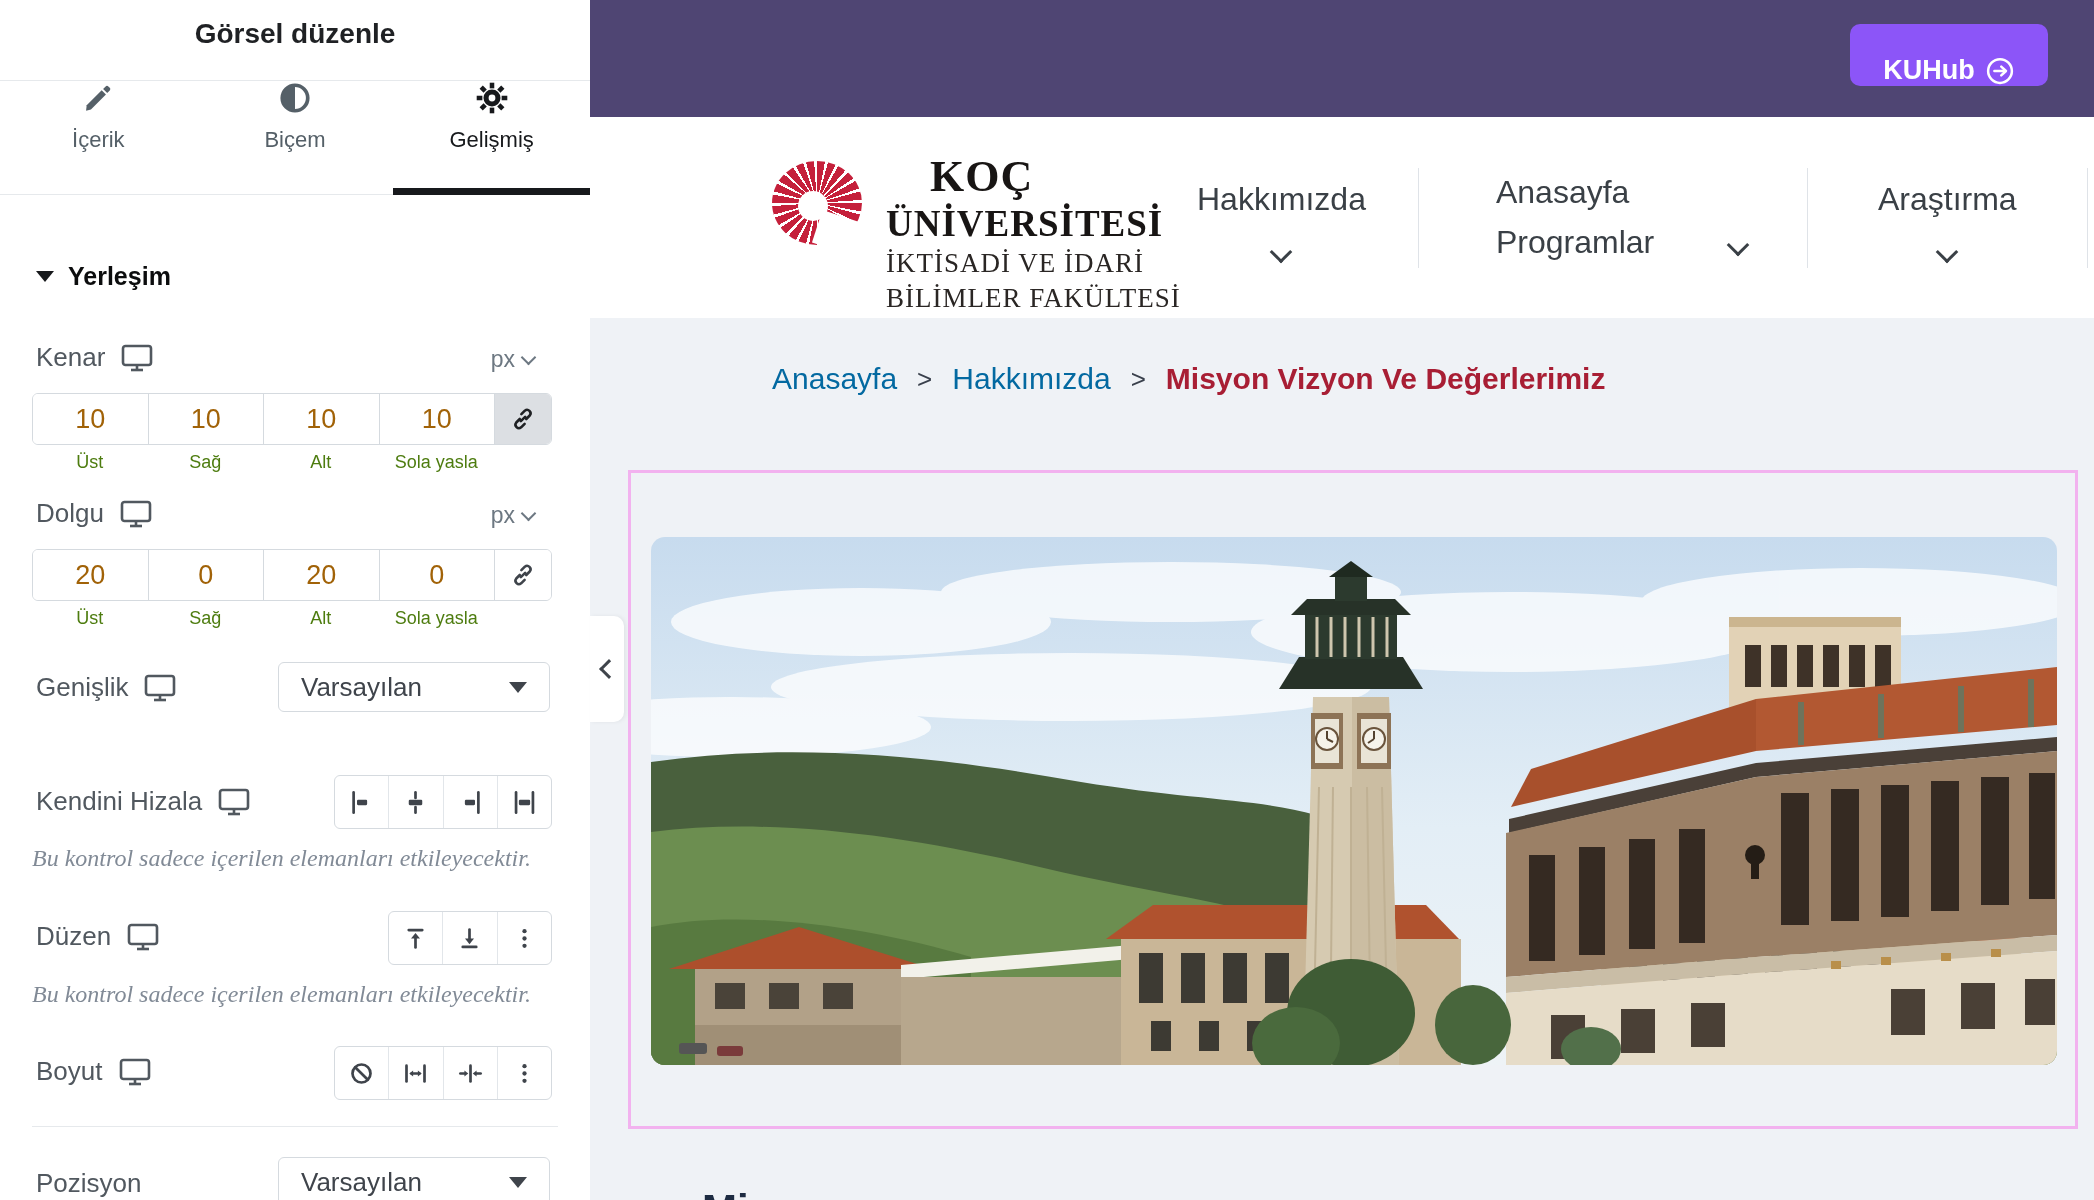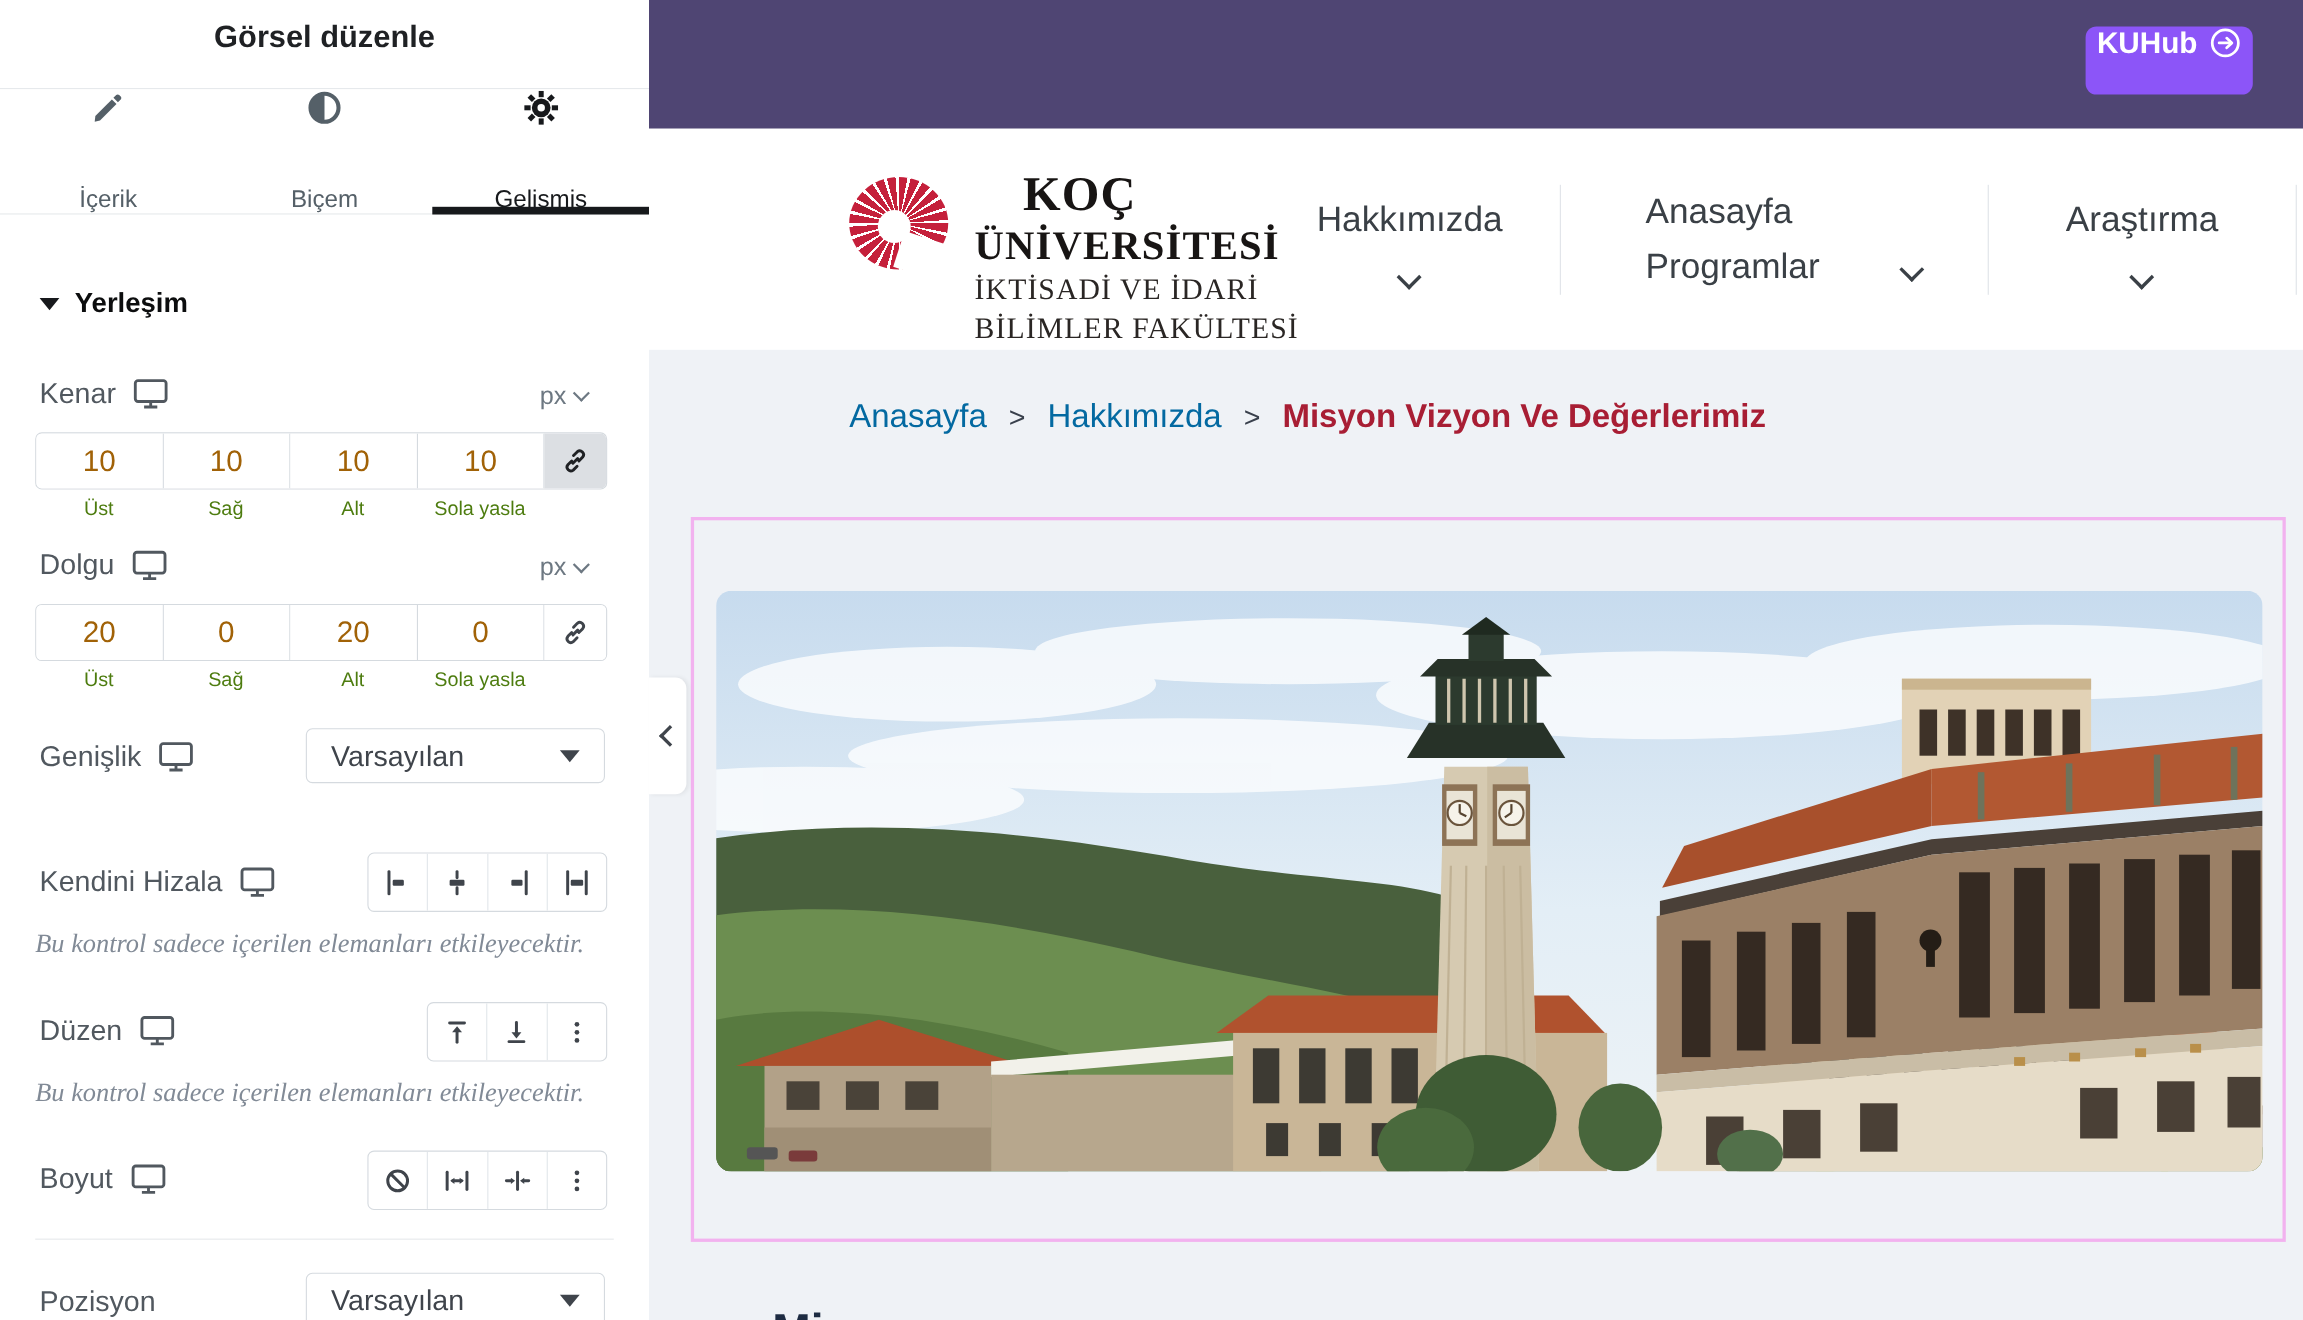--- a/index.html
+++ b/index.html
@@ -4,21 +4,21 @@
 <style>
   html,body{margin:0;padding:0;background:#fff;}
   #app{position:relative;width:2094px;height:1200px;overflow:hidden;
        font-family:"Liberation Sans",sans-serif;-webkit-font-smoothing:antialiased;}
   
   .panel{position:absolute;left:0;top:0;width:590px;height:1200px;background:#fff;z-index:5;}
   .p-title{position:absolute;top:18px;left:0;width:100%;text-align:center;
            font-size:28px;font-weight:700;color:#1f2124;}
   .tabs{position:absolute;top:80px;left:0;width:590px;height:113px;display:flex;
         border-top:1px solid #e6e9ec;border-bottom:1px solid #e6e9ec;}
-  .tab{flex:1;display:flex;flex-direction:column;align-items:center;justify-content:space-between;
+  .tab{flex:1;display:flex;flex-direction:column;align-items:center;justify-content:flex-start;
        gap:12px;color:#556068;position:relative;cursor:pointer;}
   .tab .tlabel{font-size:22px;}
   .tab svg{width:34px;height:34px;}
   .tab.active{color:#17191c;}
   .tab.active:after{content:"";position:absolute;left:0;right:0;bottom:-1px;height:7px;background:#17191c;}
   .sec-head{position:absolute;left:36px;top:262px;display:flex;align-items:center;gap:14px;
             font-size:25px;font-weight:700;color:#0c0d0e;}
   .caret-down{width:0;height:0;border-left:9px solid transparent;border-right:9px solid transparent;
               border-top:11px solid #17191c;}
   .ctl-label{position:absolute;left:36px;display:flex;align-items:center;gap:16px;
@@ -52,22 +52,22 @@
   .divider{position:absolute;left:32px;width:526px;height:1px;background:#e6e9ec;}
   
   .handle{position:absolute;left:590px;top:616px;width:34px;height:106px;background:#fff;
           border-radius:0 10px 10px 0;z-index:6;display:flex;align-items:center;justify-content:center;
           box-shadow:2px 0 4px rgba(0,0,0,.06);cursor:pointer;}
   .handle .hchev{width:11px;height:11px;border-left:3px solid #3f444b;border-bottom:3px solid #3f444b;
                  transform:rotate(45deg);margin-left:4px;}
   
   .preview{position:absolute;left:590px;top:0;width:1504px;height:1200px;background:#eff2f6;}
   .topbar{position:absolute;left:0;top:0;width:100%;height:117px;background:#4f4573;}
-  .kuhub{position:absolute;right:46px;top:24px;width:152px;height:62px;background:#8c55f8;border-radius:10px;
-         display:flex;align-items:flex-start;justify-content:center;gap:10px;color:#fff;font-size:27px;
+  .kuhub{position:absolute;right:46px;top:24px;width:198px;height:62px;background:#8c55f8;border-radius:10px;
+         display:flex;align-items:flex-end;justify-content:center;gap:10px;color:#fff;font-size:27px;
          font-weight:700;cursor:pointer;}
   .kuhub svg{width:30px;height:30px;}
   .navbar{position:absolute;left:0;top:117px;width:100%;height:201px;background:#fff;}
   .logo{position:absolute;left:182px;top:38px;display:flex;gap:24px;align-items:flex-start;cursor:pointer;}
   .logomark{width:90px;height:84px;position:relative;margin-top:6px;}
   .logomark .disc{position:absolute;inset:0;border-radius:50%;
       background:repeating-conic-gradient(#c5203b 0deg 11deg,#ffffff 11deg 15deg);}
   .logomark .hole{position:absolute;left:26px;top:30px;width:30px;height:30px;border-radius:50%;background:#fff;}
   .logomark .notch{position:absolute;left:44px;top:56px;width:50px;height:34px;background:#fff;
                    transform:rotate(18deg);}

